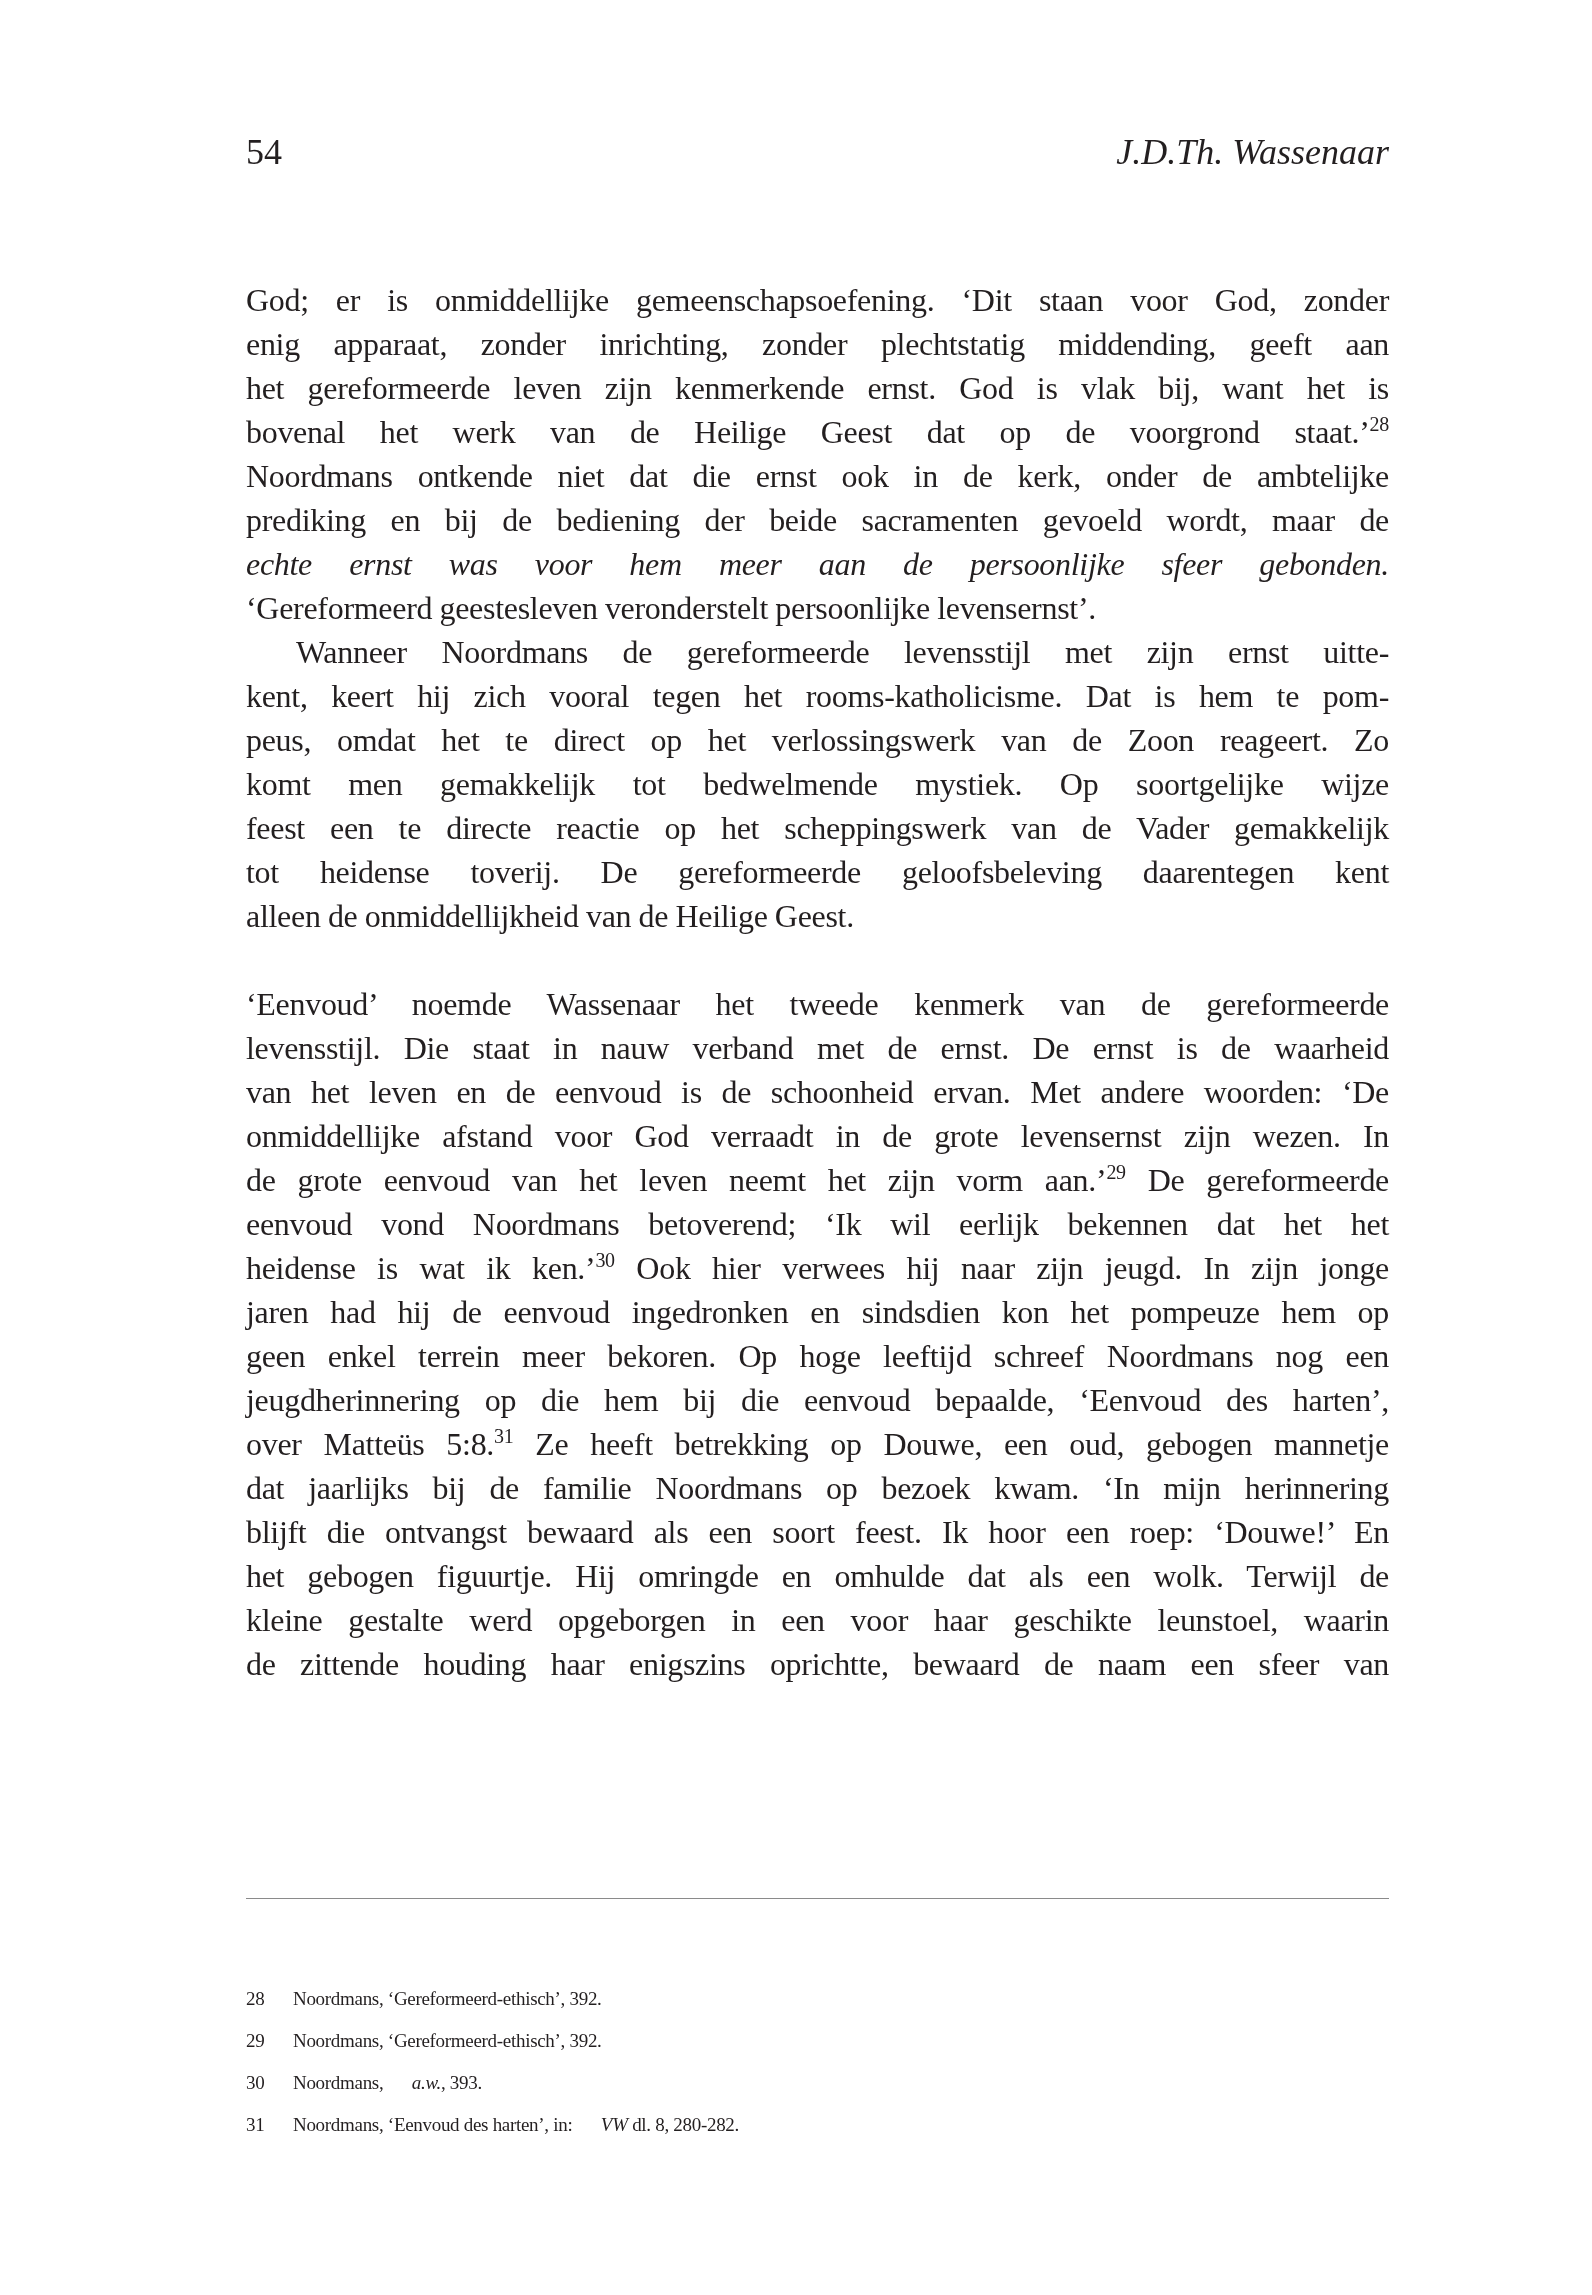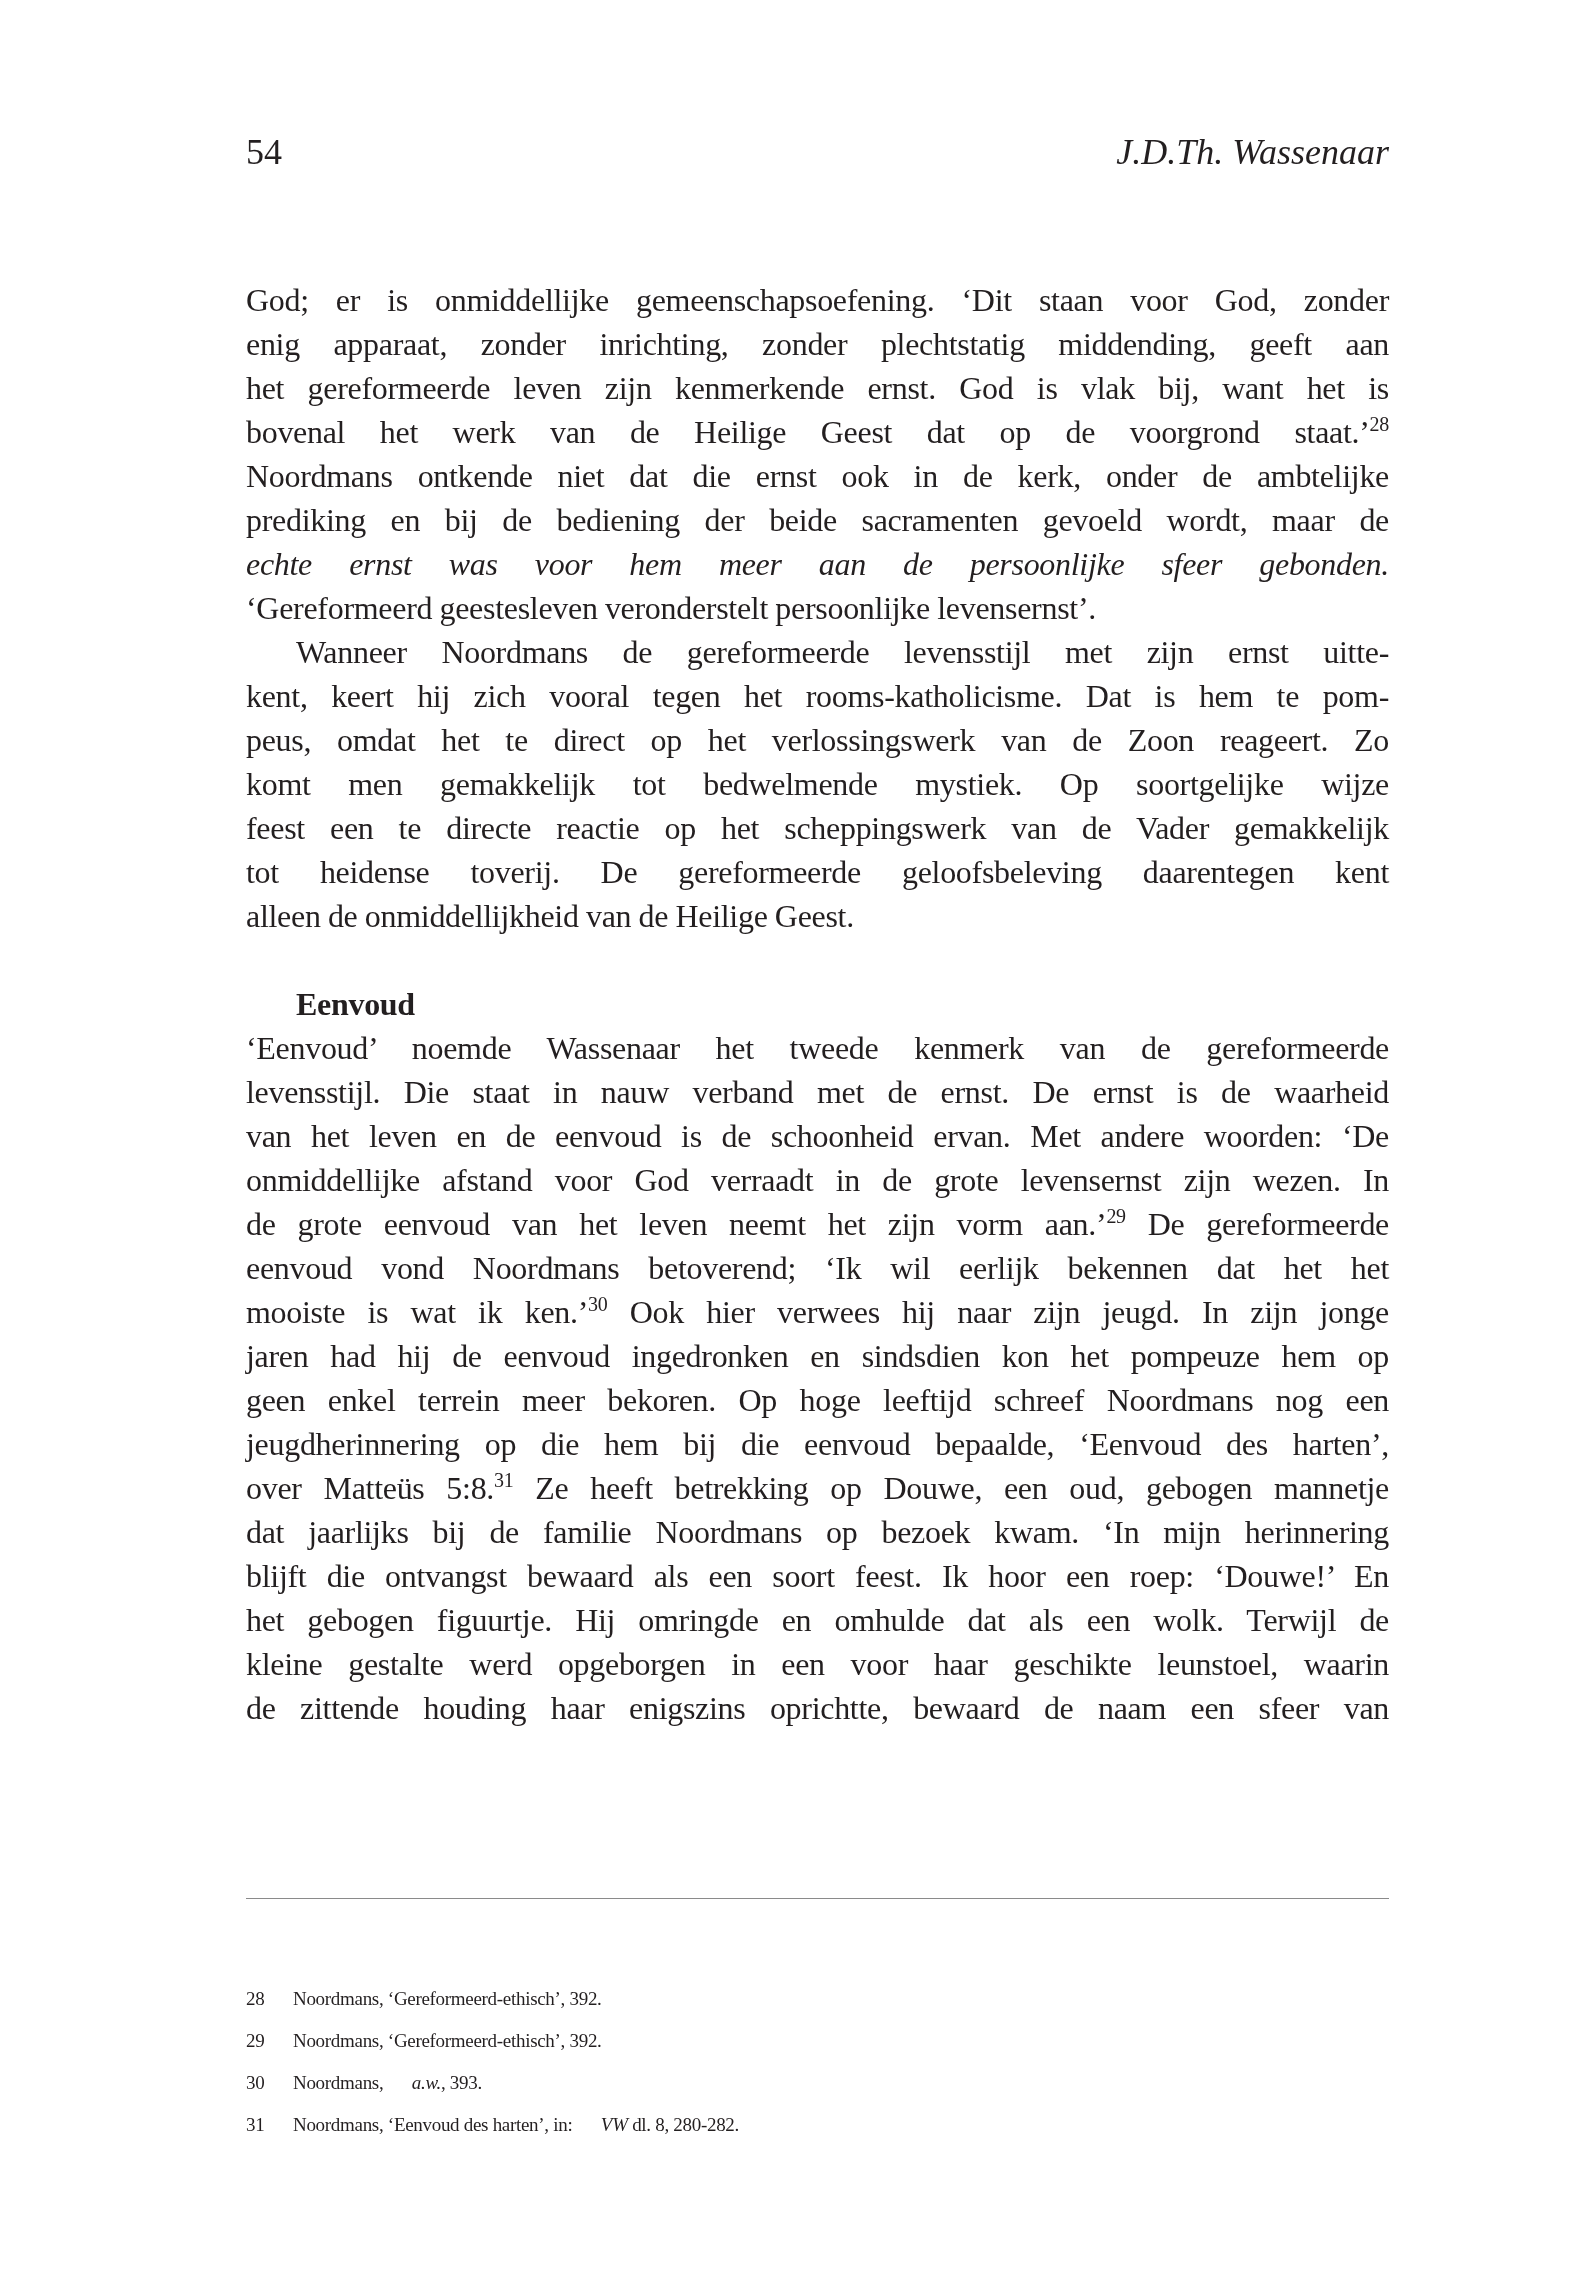--- a/index.html
+++ b/index.html
@@ -66,30 +66,29 @@
       <span class="line" style="word-spacing: 0px;">kent, keert hij zich vooral tegen het rooms-katholicisme. Dat is hem te pom-</span>
       <span class="line" style="word-spacing: 0px;">peus, omdat het te direct op het verlossingswerk van de Zoon reageert. Zo</span>
       <span class="line" style="word-spacing: 0px;">komt men gemakkelijk tot bedwelmende mystiek. Op soortgelijke wijze</span>
       <span class="line" style="word-spacing: 0px;">feest een te directe reactie op het scheppingswerk van de Vader gemakkelijk</span>
       <span class="line" style="word-spacing: 0px;">tot heidense toverij. De gereformeerde geloofsbeleving daarentegen kent</span>
       <span class="line last">alleen de onmiddellijkheid van de Heilige Geest.</span>
     </div>
 
     <span class="gap"></span>
 
-    <span class="heading">Eenvoud</span>
 
     <div>
       <span class="line" style="word-spacing: 0px;">‘Eenvoud’ noemde Wassenaar het tweede kenmerk van de gereformeerde</span>
       <span class="line" style="word-spacing: 0px;">levensstijl. Die staat in nauw verband met de ernst. De ernst is de waarheid</span>
       <span class="line" style="word-spacing: 0px;">van het leven en de eenvoud is de schoonheid ervan. Met andere woorden: ‘De</span>
       <span class="line" style="word-spacing: 0px;">onmiddellijke afstand voor God verraadt in de grote levensernst zijn wezen. In</span>
       <span class="line" style="word-spacing: 0px;"><span>de grote eenvoud van het leven neemt het zijn vorm aan.’</span><span class="sup">29</span><span> De gereformeerde</span></span>
       <span class="line" style="word-spacing: 0px;">eenvoud vond Noordmans betoverend; ‘Ik wil eerlijk bekennen dat het het</span>
-      <span class="line" style="word-spacing: 0px;"><span>mooiste is wat ik ken.’</span><span class="sup">30</span><span> Ook hier verwees hij naar zijn jeugd. In zijn jonge</span></span>
+      <span class="line" style="word-spacing: 0px;"><span>heidense is wat ik ken.’</span><span class="sup">30</span><span> Ook hier verwees hij naar zijn jeugd. In zijn jonge</span></span>
       <span class="line" style="word-spacing: 0px;">jaren had hij de eenvoud ingedronken en sindsdien kon het pompeuze hem op</span>
       <span class="line" style="word-spacing: 0px;">geen enkel terrein meer bekoren. Op hoge leeftijd schreef Noordmans nog een</span>
       <span class="line" style="word-spacing: 0px;">jeugdherinnering op die hem bij die eenvoud bepaalde, ‘Eenvoud des harten’,</span>
       <span class="line" style="word-spacing: 0px;"><span>over Matteüs 5:8.</span><span class="sup">31</span><span> Ze heeft betrekking op Douwe, een oud, gebogen mannetje</span></span>
       <span class="line" style="word-spacing: 0px;">dat jaarlijks bij de familie Noordmans op bezoek kwam. ‘In mijn herinnering</span>
       <span class="line" style="word-spacing: 0px;">blijft die ontvangst bewaard als een soort feest. Ik hoor een roep: ‘Douwe!’ En</span>
       <span class="line" style="word-spacing: 0px;">het gebogen figuurtje. Hij omringde en omhulde dat als een wolk. Terwijl de</span>
       <span class="line" style="word-spacing: 0px;">kleine gestalte werd opgeborgen in een voor haar geschikte leunstoel, waarin</span>
       <span class="line" style="word-spacing: 0px;">de zittende houding haar enigszins oprichtte, bewaard de naam een sfeer van</span>
     </div>

